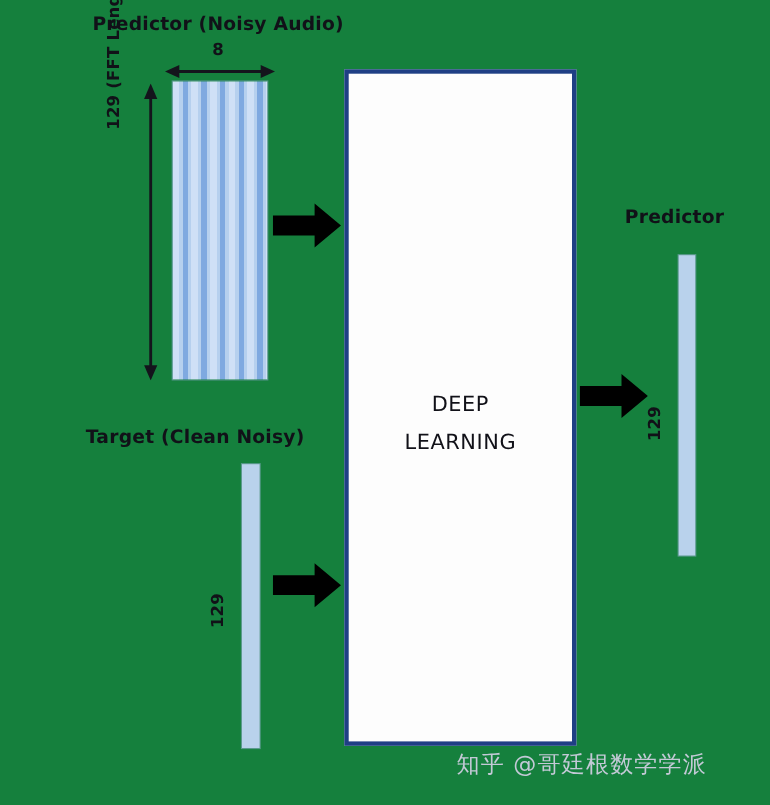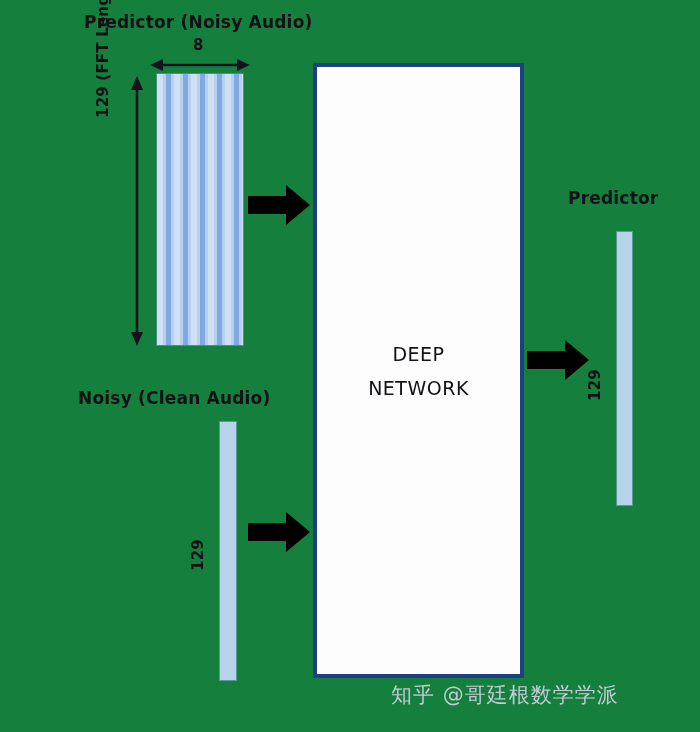--- a/index.html
+++ b/index.html
@@ -68,21 +68,21 @@
     top: 63px;
     width: 211px;
     height: 615px;
     border: 4px solid #1f3f85;
     background: #fdfdfd;
     box-sizing: border-box;
   }
   #network-text {
     position: absolute;
     left: 0;
-    top: 0;
+    top: 14px;
     width: 100%;
     height: 100%;
     display: flex;
     flex-direction: column;
     align-items: center;
     justify-content: center;
     gap: 12px;
   }
   #network-text span {
     font-family: "DejaVu Sans", sans-serif;
@@ -124,21 +124,21 @@
   
   .rot-lbl {
     position: absolute;
     transform-origin: left bottom;
     transform: rotate(-90deg);
   }
 
   
   #watermark {
     position: absolute;
-    left: 391px;
+    left: 415px;
     top: 681px;
     font-family: "DejaVu Sans", sans-serif;
     font-size: 21px;
     color: #c3c9d6;
     white-space: nowrap;
     letter-spacing: 1px;
   }
 </style>
 </head>
 <body>
@@ -166,35 +166,35 @@
   <div class="lbl dim-lbl rot-lbl" style="left:112px; top:100px;">129 (FFT Length = 256)</div>
 
   <div id="predictor-block"></div>
 
   <div class="arrow" id="arrow-predictor">
     <svg viewBox="0 0 62 44" preserveAspectRatio="none">
       <polygon points="0,13 38,13 38,2 62,22 38,42 38,31 0,31" fill="#000000"></polygon>
     </svg>
   </div>
 
-  <div class="lbl title-lbl" style="left:78px; top:388px;">Noisy (Clean Audio)</div>
+  <div class="lbl title-lbl" style="left:78px; top:388px;">Target (Clean Noisy)</div>
 
   <div class="plain-bar" id="target-bar"></div>
   <div class="lbl dim-lbl rot-lbl" style="left:207px; top:553px;">129</div>
 
   <div class="arrow" id="arrow-target">
     <svg viewBox="0 0 62 44" preserveAspectRatio="none">
       <polygon points="0,13 38,13 38,2 62,22 38,42 38,31 0,31" fill="#000000"></polygon>
     </svg>
   </div>
 
   <div id="network-box">
     <div id="network-text">
       <span>DEEP</span>
-      <span>NETWORK</span>
+      <span>LEARNING</span>
     </div>
   </div>
 
   <div class="arrow" id="arrow-estimate">
     <svg viewBox="0 0 62 44" preserveAspectRatio="none">
       <polygon points="0,13 38,13 38,2 62,22 38,42 38,31 0,31" fill="#000000"></polygon>
     </svg>
   </div>
 
   <div class="lbl title-lbl" style="left:568px; top:188px;">Predictor</div>

